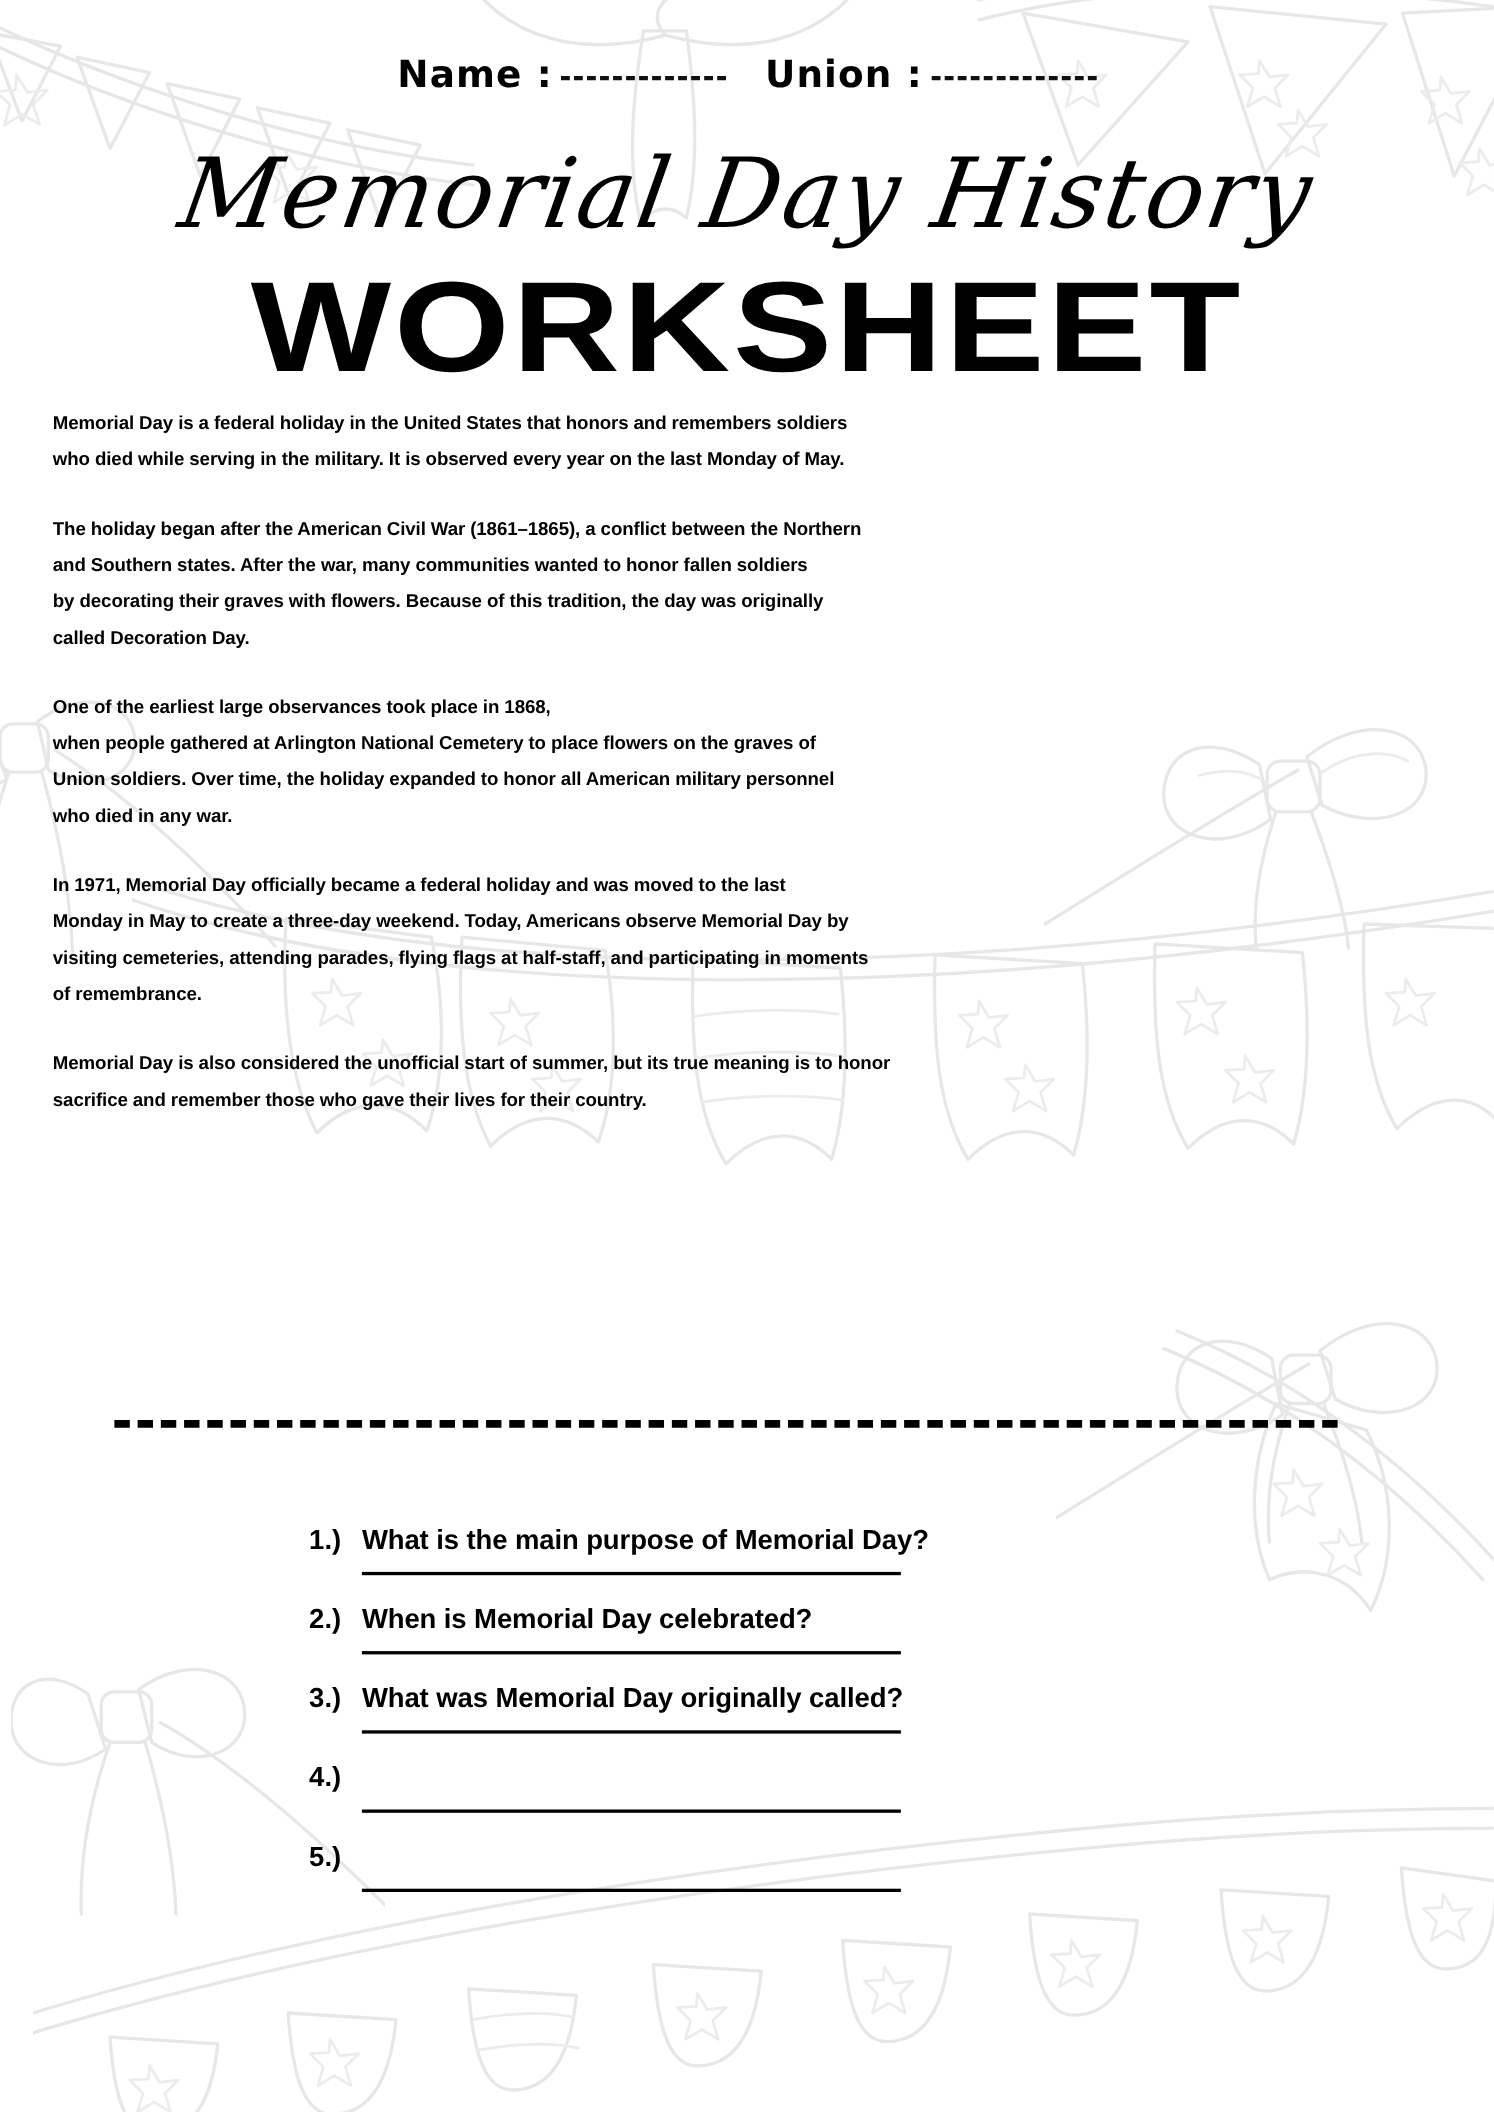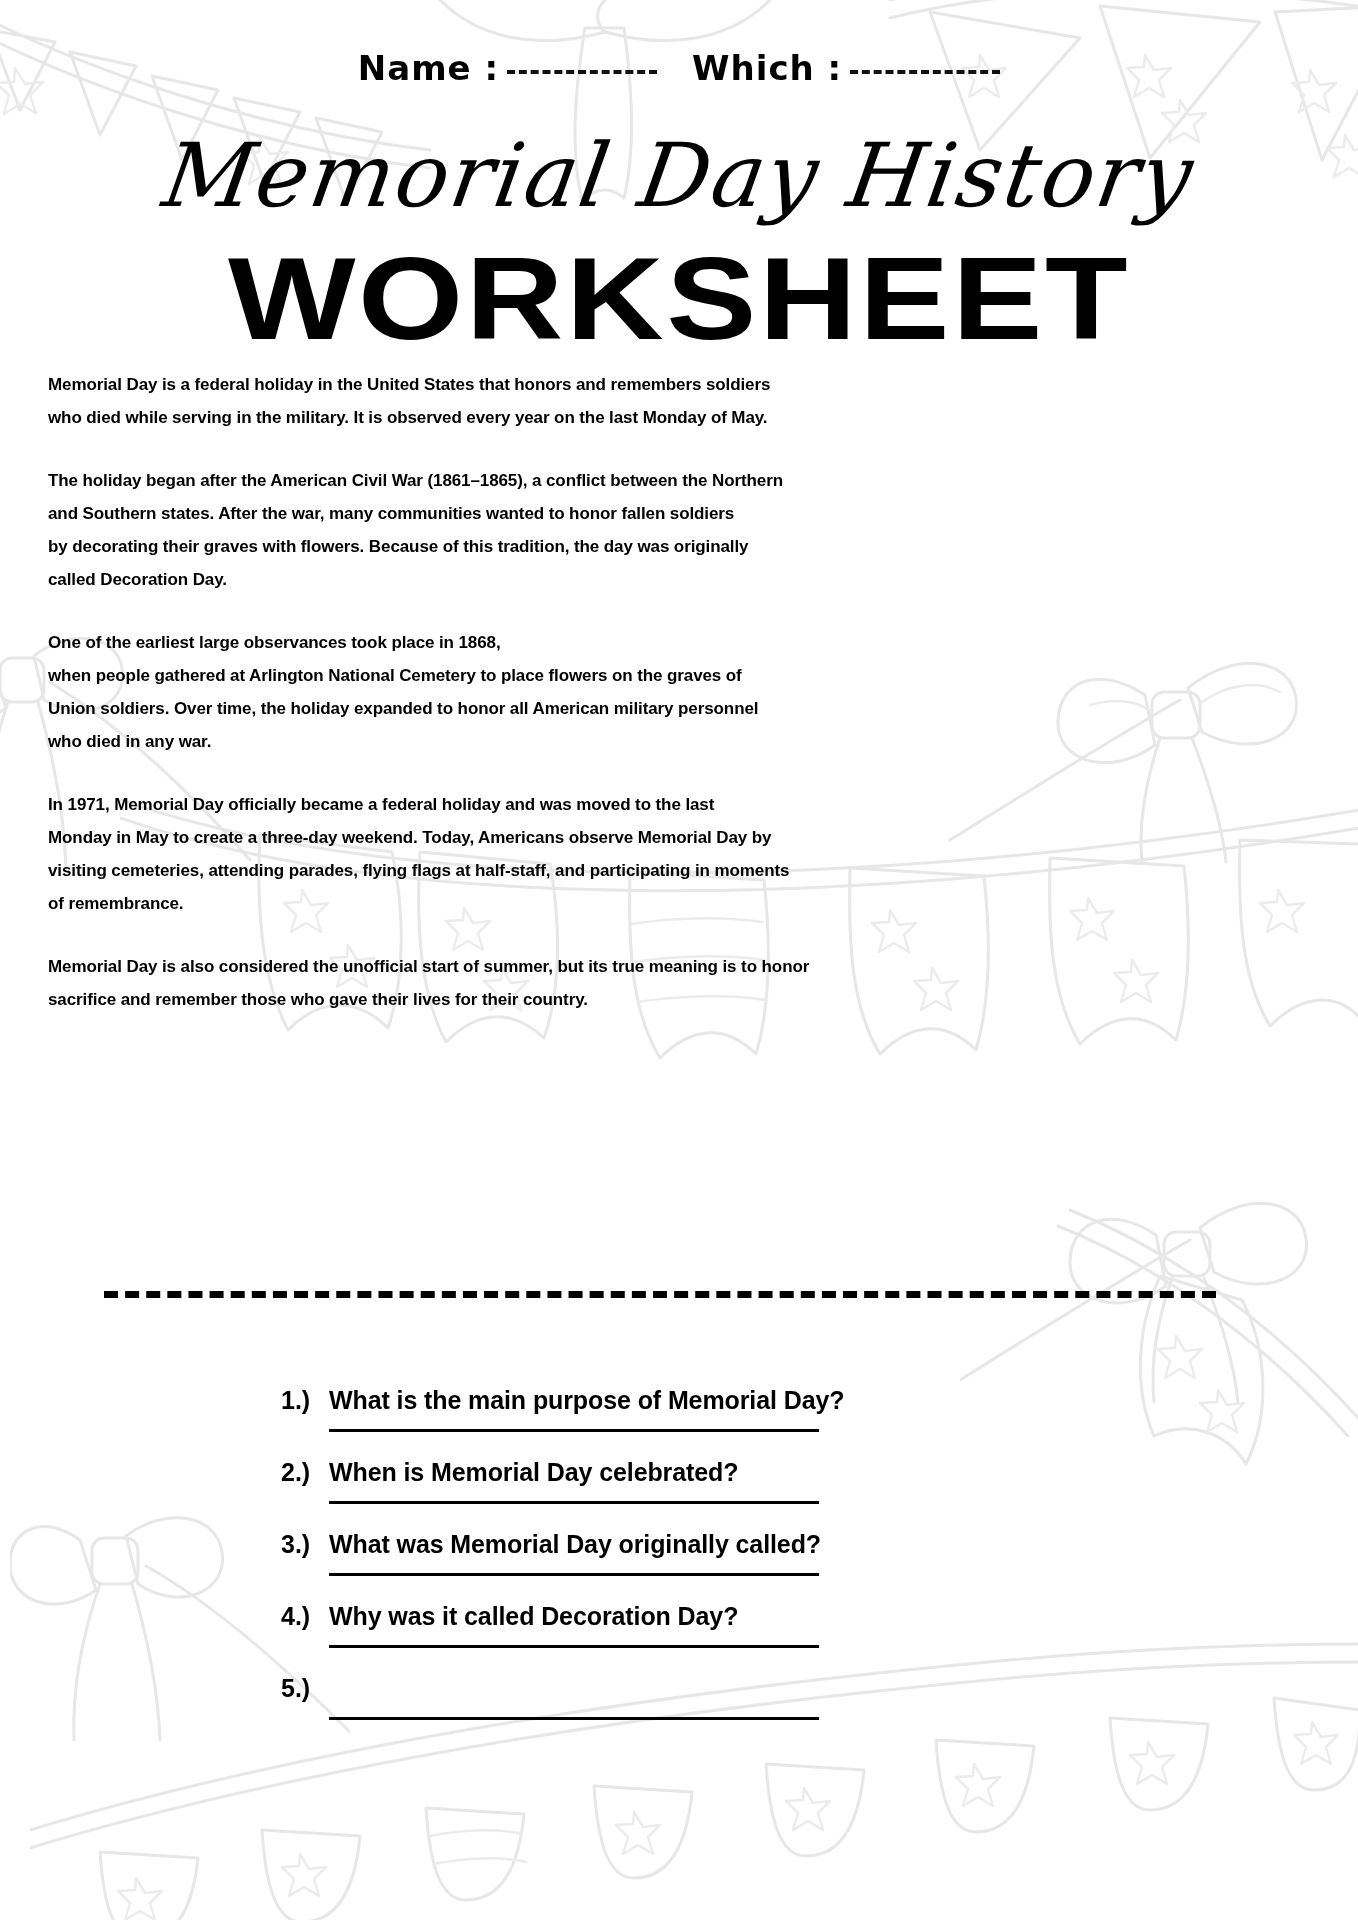--- a/index.html
+++ b/index.html
@@ -317,21 +317,21 @@
 </div>
 
 <div class="page">
 
   <div class="namedate-row">
     <span class="nd-group">
       <span class="nd-label">Name :</span><span class="nd-rule"></span>
     </span>
     <span class="nd-gap"></span>
     <span class="nd-group">
-      <span class="nd-label">Which :</span><span class="nd-rule"></span>
+      <span class="nd-label">Union :</span><span class="nd-rule"></span>
     </span>
   </div>
 
   <div class="script-title">Memorial Day History</div>
   <div class="block-title">WORKSHEET</div>
 
   <div class="body-copy">
     <p class="para">Memorial Day is a federal holiday in the United States that honors and remembers soldiers
 who died while serving in the military. It is observed every year on the last Monday of May.</p>
     <p class="para">The holiday began after the American Civil War (1861–1865), a conflict between the Northern
@@ -375,21 +375,20 @@
       <div class="q-row">
         <span class="q-num">3.)</span>
         <span class="q-text">What was Memorial Day originally called?</span>
       </div>
       <div class="answer-line"></div>
     </div>
 
     <div class="question-item">
       <div class="q-row">
         <span class="q-num">4.)</span>
-        <span class="q-text">Why was it called Decoration Day?</span>
       </div>
       <div class="answer-line"></div>
     </div>
 
     <div class="question-item">
       <div class="q-row">
         <span class="q-num">5.)</span>
       </div>
       <div class="answer-line"></div>
     </div>

